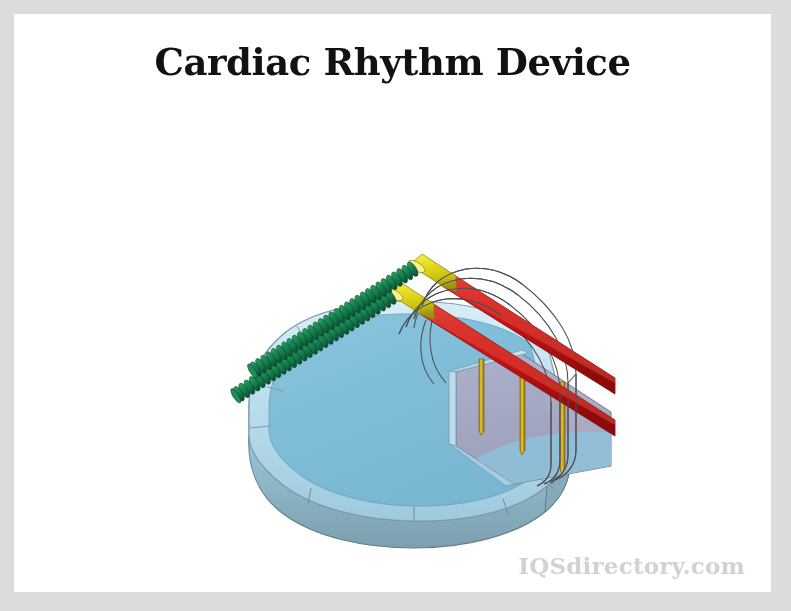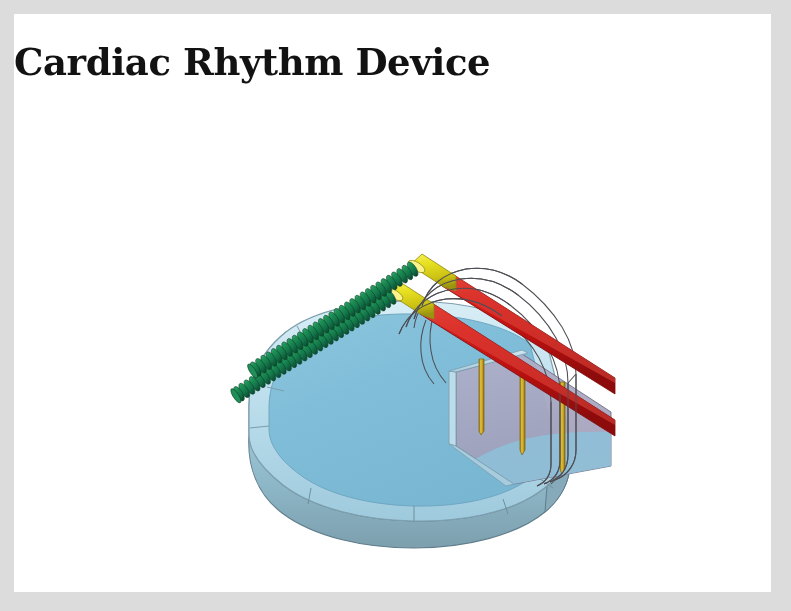--- a/index.html
+++ b/index.html
@@ -24,21 +24,21 @@
     height: 578px;
     background: #ffffff;
     box-sizing: border-box;
     overflow: hidden;
   }
   #title {
     position: absolute;
     left: 0;
     top: 26px;
     width: 757px;
-    text-align: left;
+    text-align: center;
     font-family: "DejaVu Serif", "Liberation Serif", serif;
     font-weight: bold;
     font-size: 37px;
     letter-spacing: -0.4px;
     color: #121212;
     white-space: nowrap;
   }
   #watermark {
     position: absolute;
     right: 26px;
@@ -331,15 +331,16 @@
           <path d="M385,320 C393,300 410,288 432,285 C452,283 472,290 488,302"></path>
           <path d="M562,360 L562,436 C562,450 554,461 541,466"></path>
           <path d="M554,369 L554,441 C554,454 547,463 536,468"></path>
           <path d="M546,379 L546,446 C546,458 540,466 530,470"></path>
           <path d="M537,388 L537,450 C537,461 532,468 523,472"></path>
         </g>
 
       </svg>
     </div>
 
+    <div id="watermark">IQSdirectory.com</div>
 
   </div>
 </div>
 
 </body></html>

